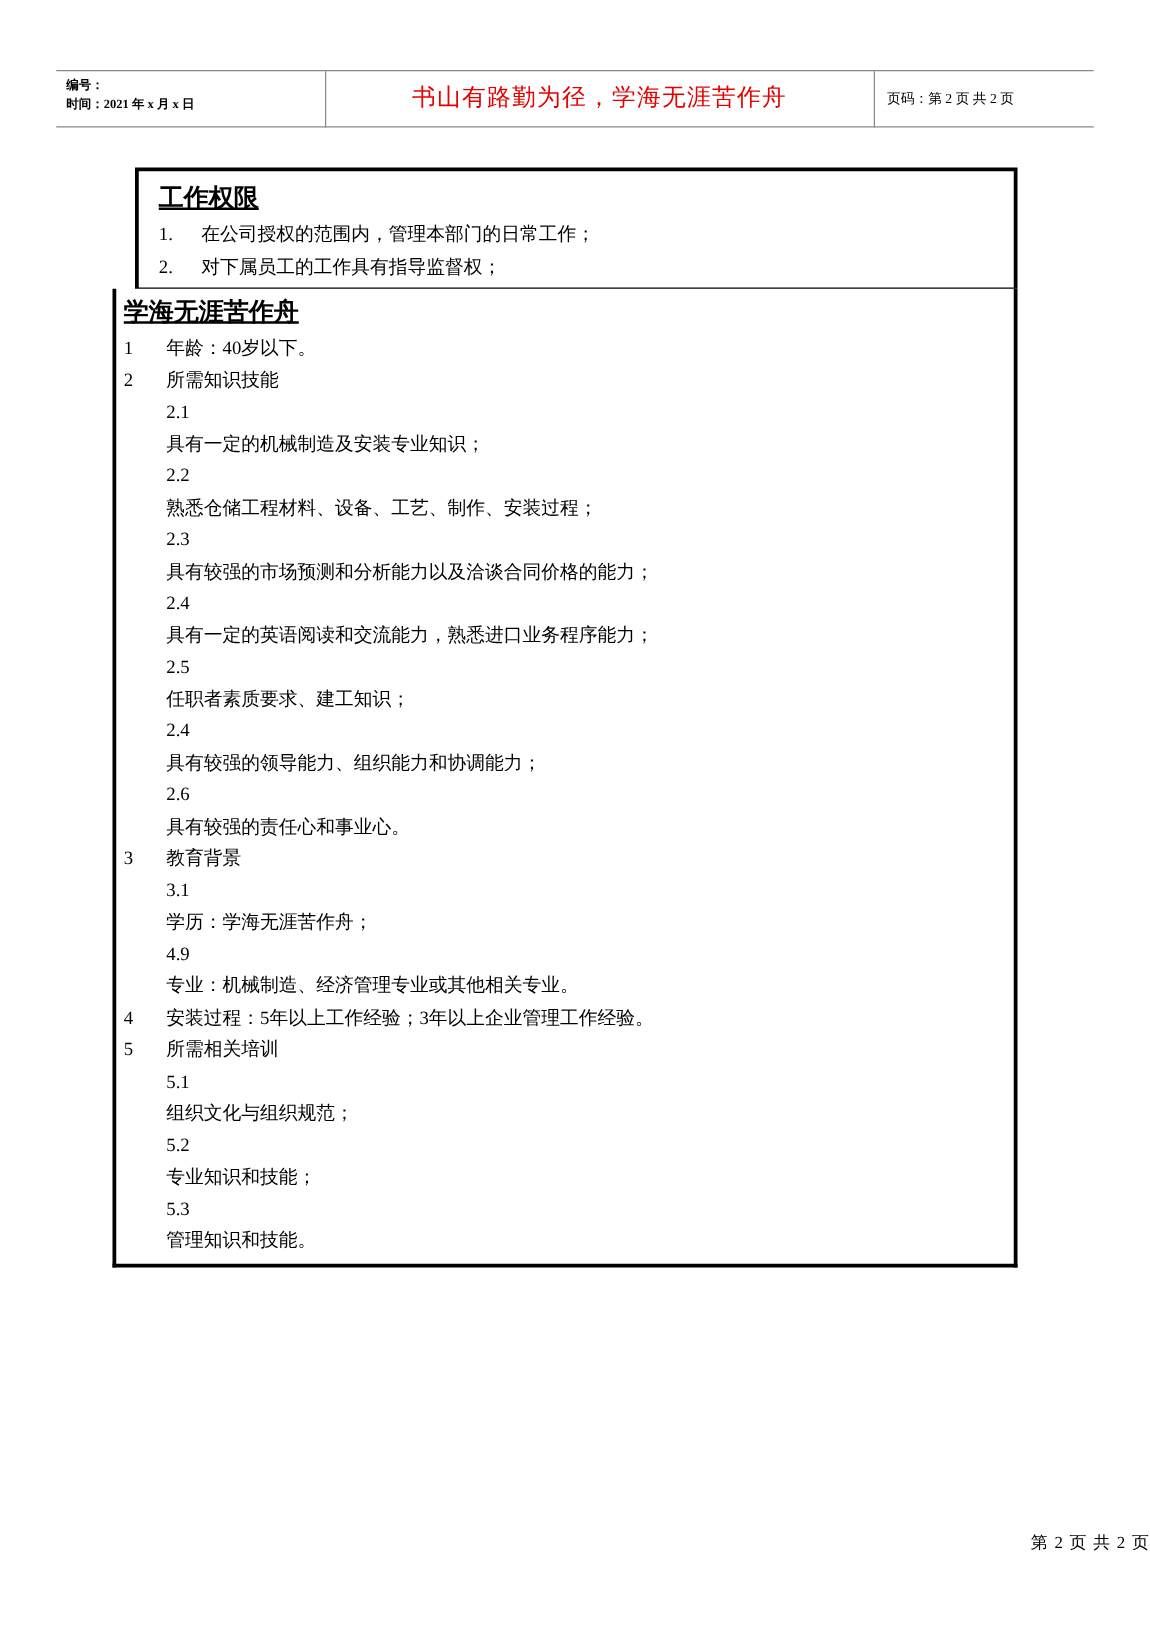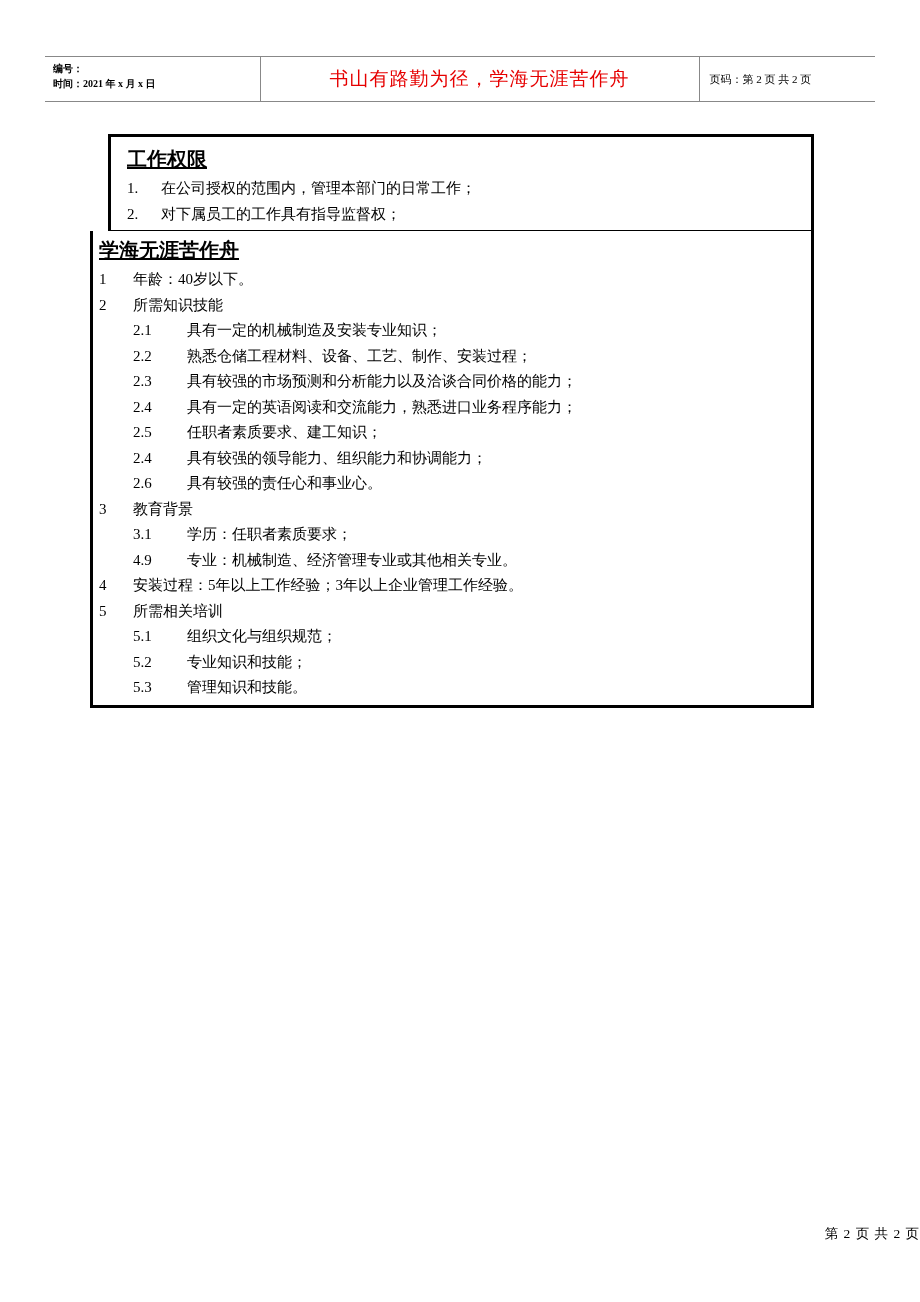--- a/index.html
+++ b/index.html
@@ -68,21 +68,21 @@
       padding: 2px 8px 4px 3px;
     }
     .sec-title {
       font-weight: bold;
       text-decoration: underline;
       font-size: 20px;
     }
     .row { display: flex; }
     .n1 { width: 34px; flex-shrink: 0; padding-left: 0; }
     .n1b { width: 34px; flex-shrink: 0; padding-left: 0; }
-    .indent1 { padding-left: 34px; }
+    .indent1 { padding-left: 34px; flex-direction: column; }
     .n2cell { display: flex; }
     .n2 { width: 54px; flex-shrink: 0; }
     .footer {
       position: absolute;
       bottom: 56px;
       width: 100%;
       text-align: right;
       font-size: 13.5px;
       font-family: Liberation Serif, serif;
       letter-spacing: 1px;
@@ -161,21 +161,21 @@
           <div class="n2">2.6</div>
           <div>具有较强的责任心和事业心。</div>
         </div>
 
       <div class="row">
         <div class="n1b">3</div>
         <div>教育背景</div>
       </div>
       <div class="indent1 n2cell">
           <div class="n2">3.1</div>
-          <div>学历：任职者素质要求；</div>
+          <div>学历：学海无涯苦作舟；</div>
         </div>
       <div class="indent1 n2cell">
           <div class="n2">4.9</div>
           <div>专业：机械制造、经济管理专业或其他相关专业。</div>
         </div>
 
       <div class="row">
         <div class="n1b">4</div>
         <div>安装过程：5年以上工作经验；3年以上企业管理工作经验。</div>
       </div>

